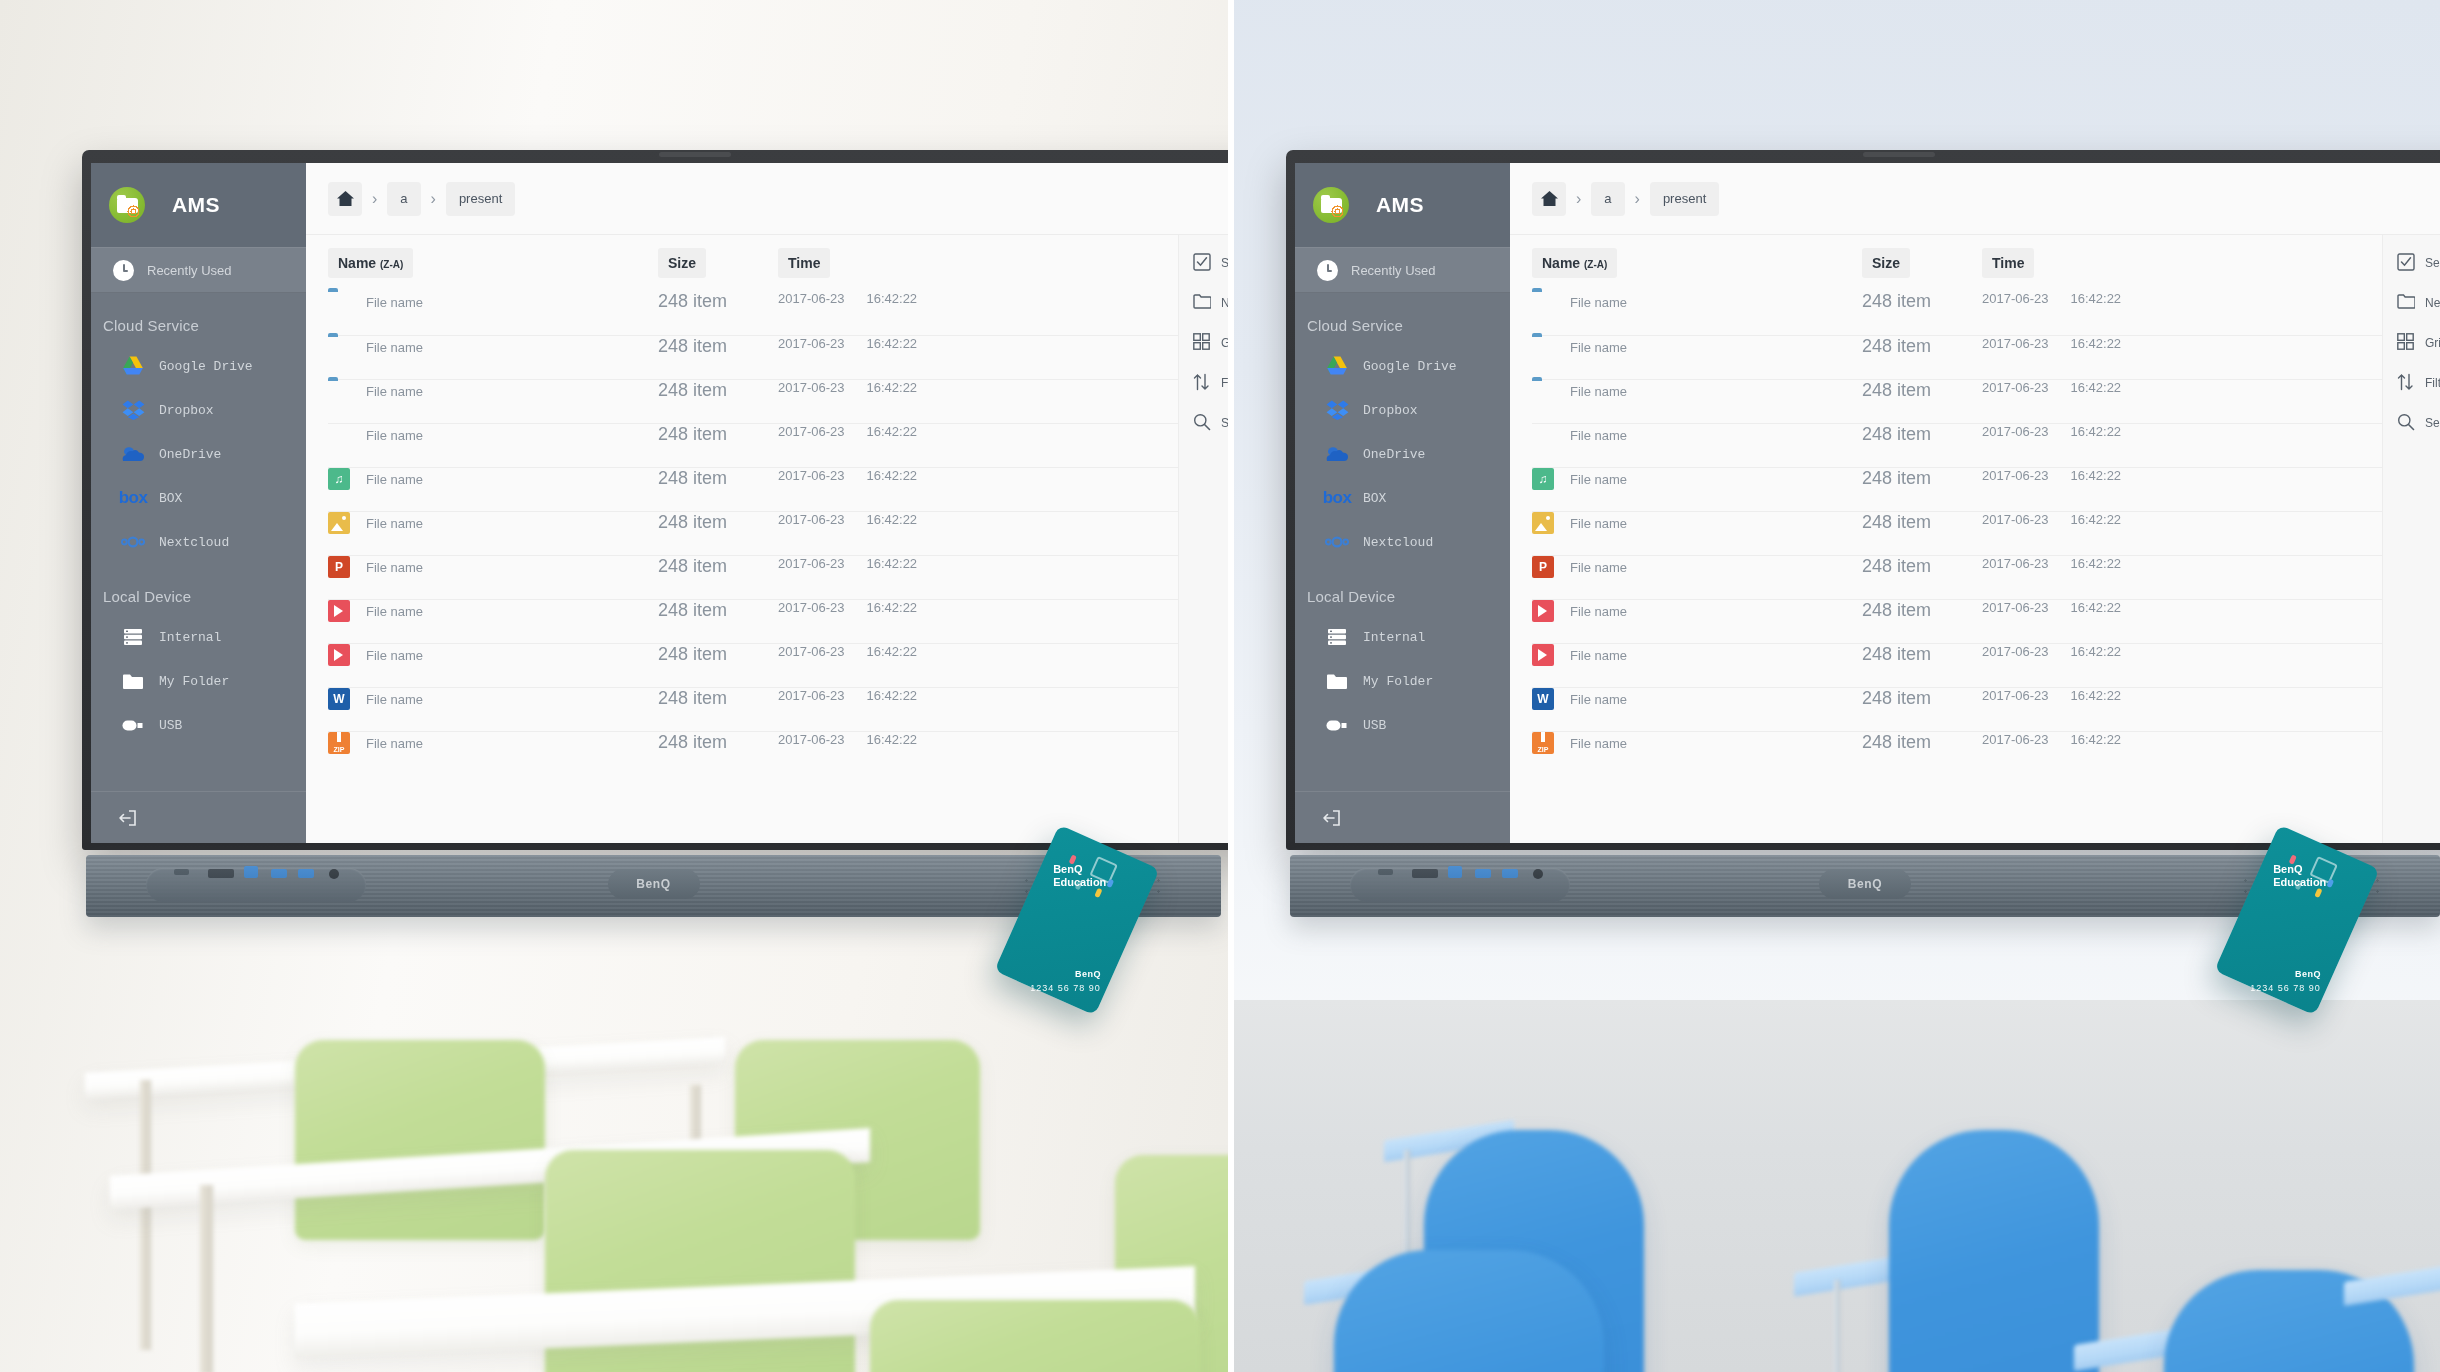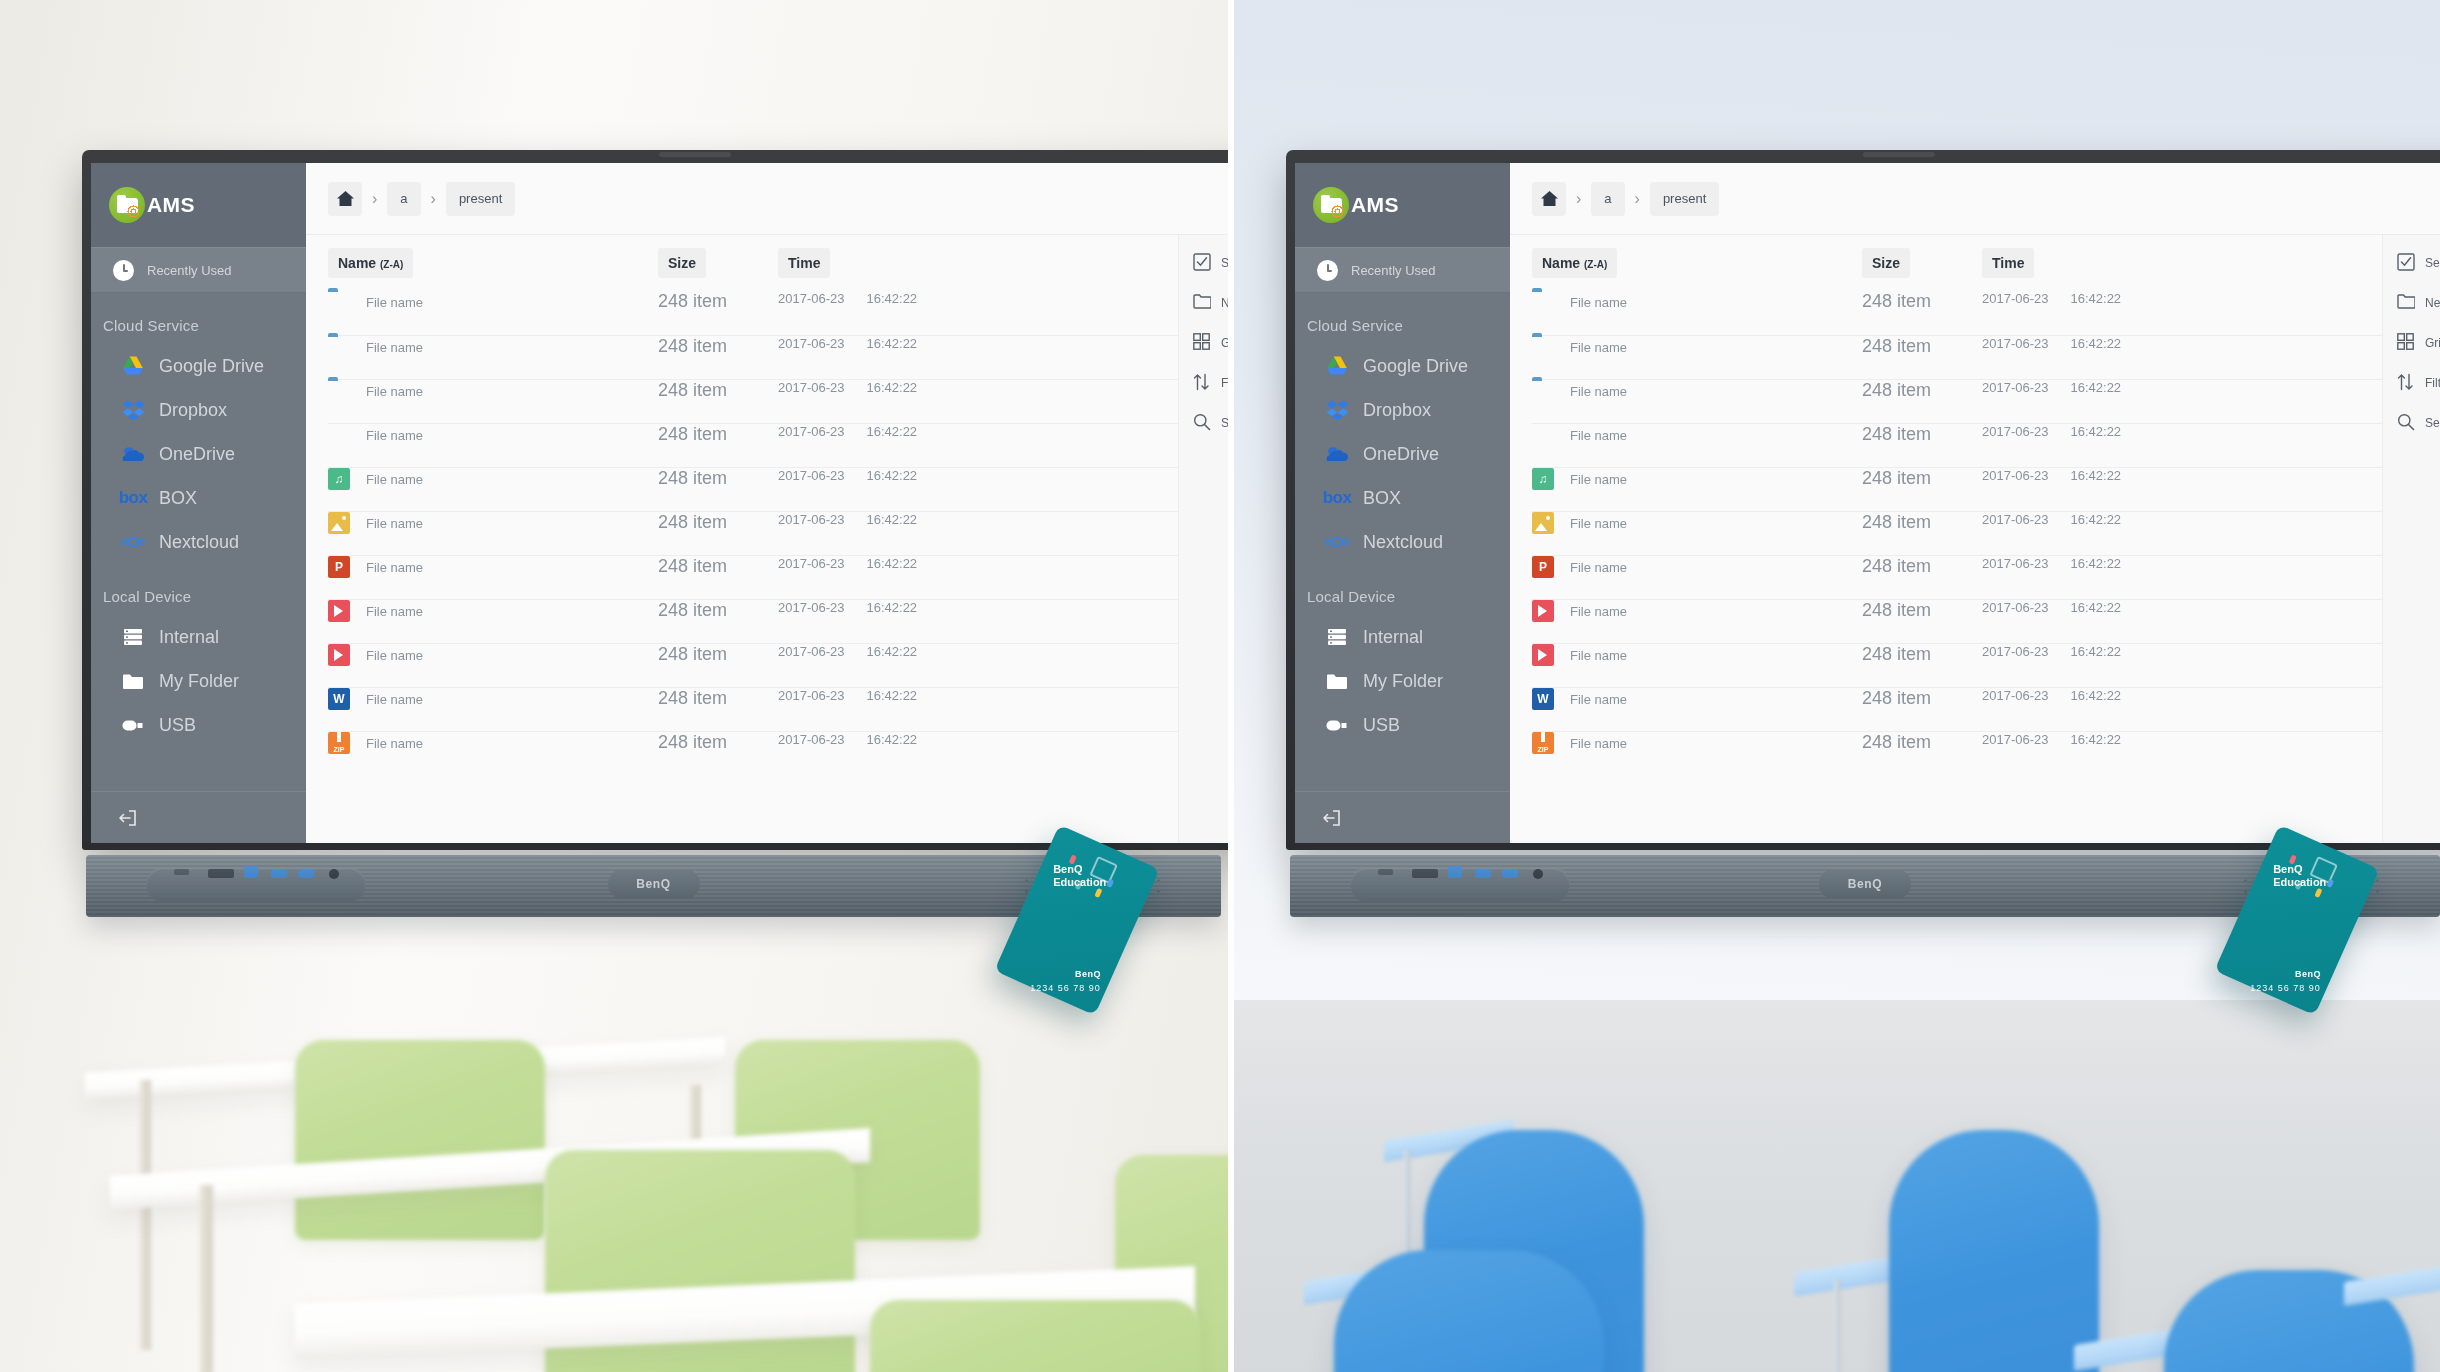--- a/index.html
+++ b/index.html
@@ -107,21 +107,21 @@
     background-size: 11px 11px; opacity:.75;
   }
 
   
   .sidebar {
     width: 215px; flex: 0 0 215px;
     background:#6f7781; display:flex; flex-direction:column;
     color:#e8eaec;
   }
   .sb-brand {
-    height:84px; display:flex; align-items:center; gap:2px;
+    height:84px; display:flex; align-items:center; gap:27px;
     padding:0 18px; background:#626b76;
   }
   .logo-circle{
     width:36px;height:36px;border-radius:50%;
     background: radial-gradient(circle at 34% 30%, #9ec94a 0%, #86bb32 60%, #79ad28 100%);
     display:flex;align-items:center;justify-content:center;position:relative;flex:0 0 36px;
   }
   .logo-folder{
     width:21px;height:15px;border-radius:2px 3px 2px 2px;background:#fff;position:relative;
   }
@@ -149,21 +149,21 @@
   .clock-icon::before{content:"";position:absolute;left:9.5px;top:4px;width:2px;height:7px;background:#6f7781;border-radius:1px;}
   .clock-icon::after{content:"";position:absolute;left:10px;top:10px;width:5px;height:2px;background:#6f7781;border-radius:1px;}
   .sb-recent span{font-size:13px;color:#d3d7dc;}
 
   .sb-group-title{
     font-size:15px;color:#c9ced4;padding:24px 0 10px 12px;letter-spacing:.2px;
   }
   .sb-item{
     height:44px;display:flex;align-items:center;gap:14px;padding:0 22px 0 30px;
   }
-  .sb-item .lbl{font-size:18px;color:#d1d6db;}
+  .sb-item .lbl{font-size:13px;color:#d1d6db;font-family:Liberation Mono, monospace;}
   .sb-ico{width:24px;height:24px;flex:0 0 24px;display:flex;align-items:center;justify-content:center;}
 
   .sb-spacer{flex:1;}
   .sb-logout{
     height:52px;display:flex;align-items:center;padding:0 24px;
     border-top:1px solid rgba(255,255,255,.10);
   }
 
   
   .content{flex:1;background:#fafafa;display:flex;flex-direction:column;min-width:0;}

